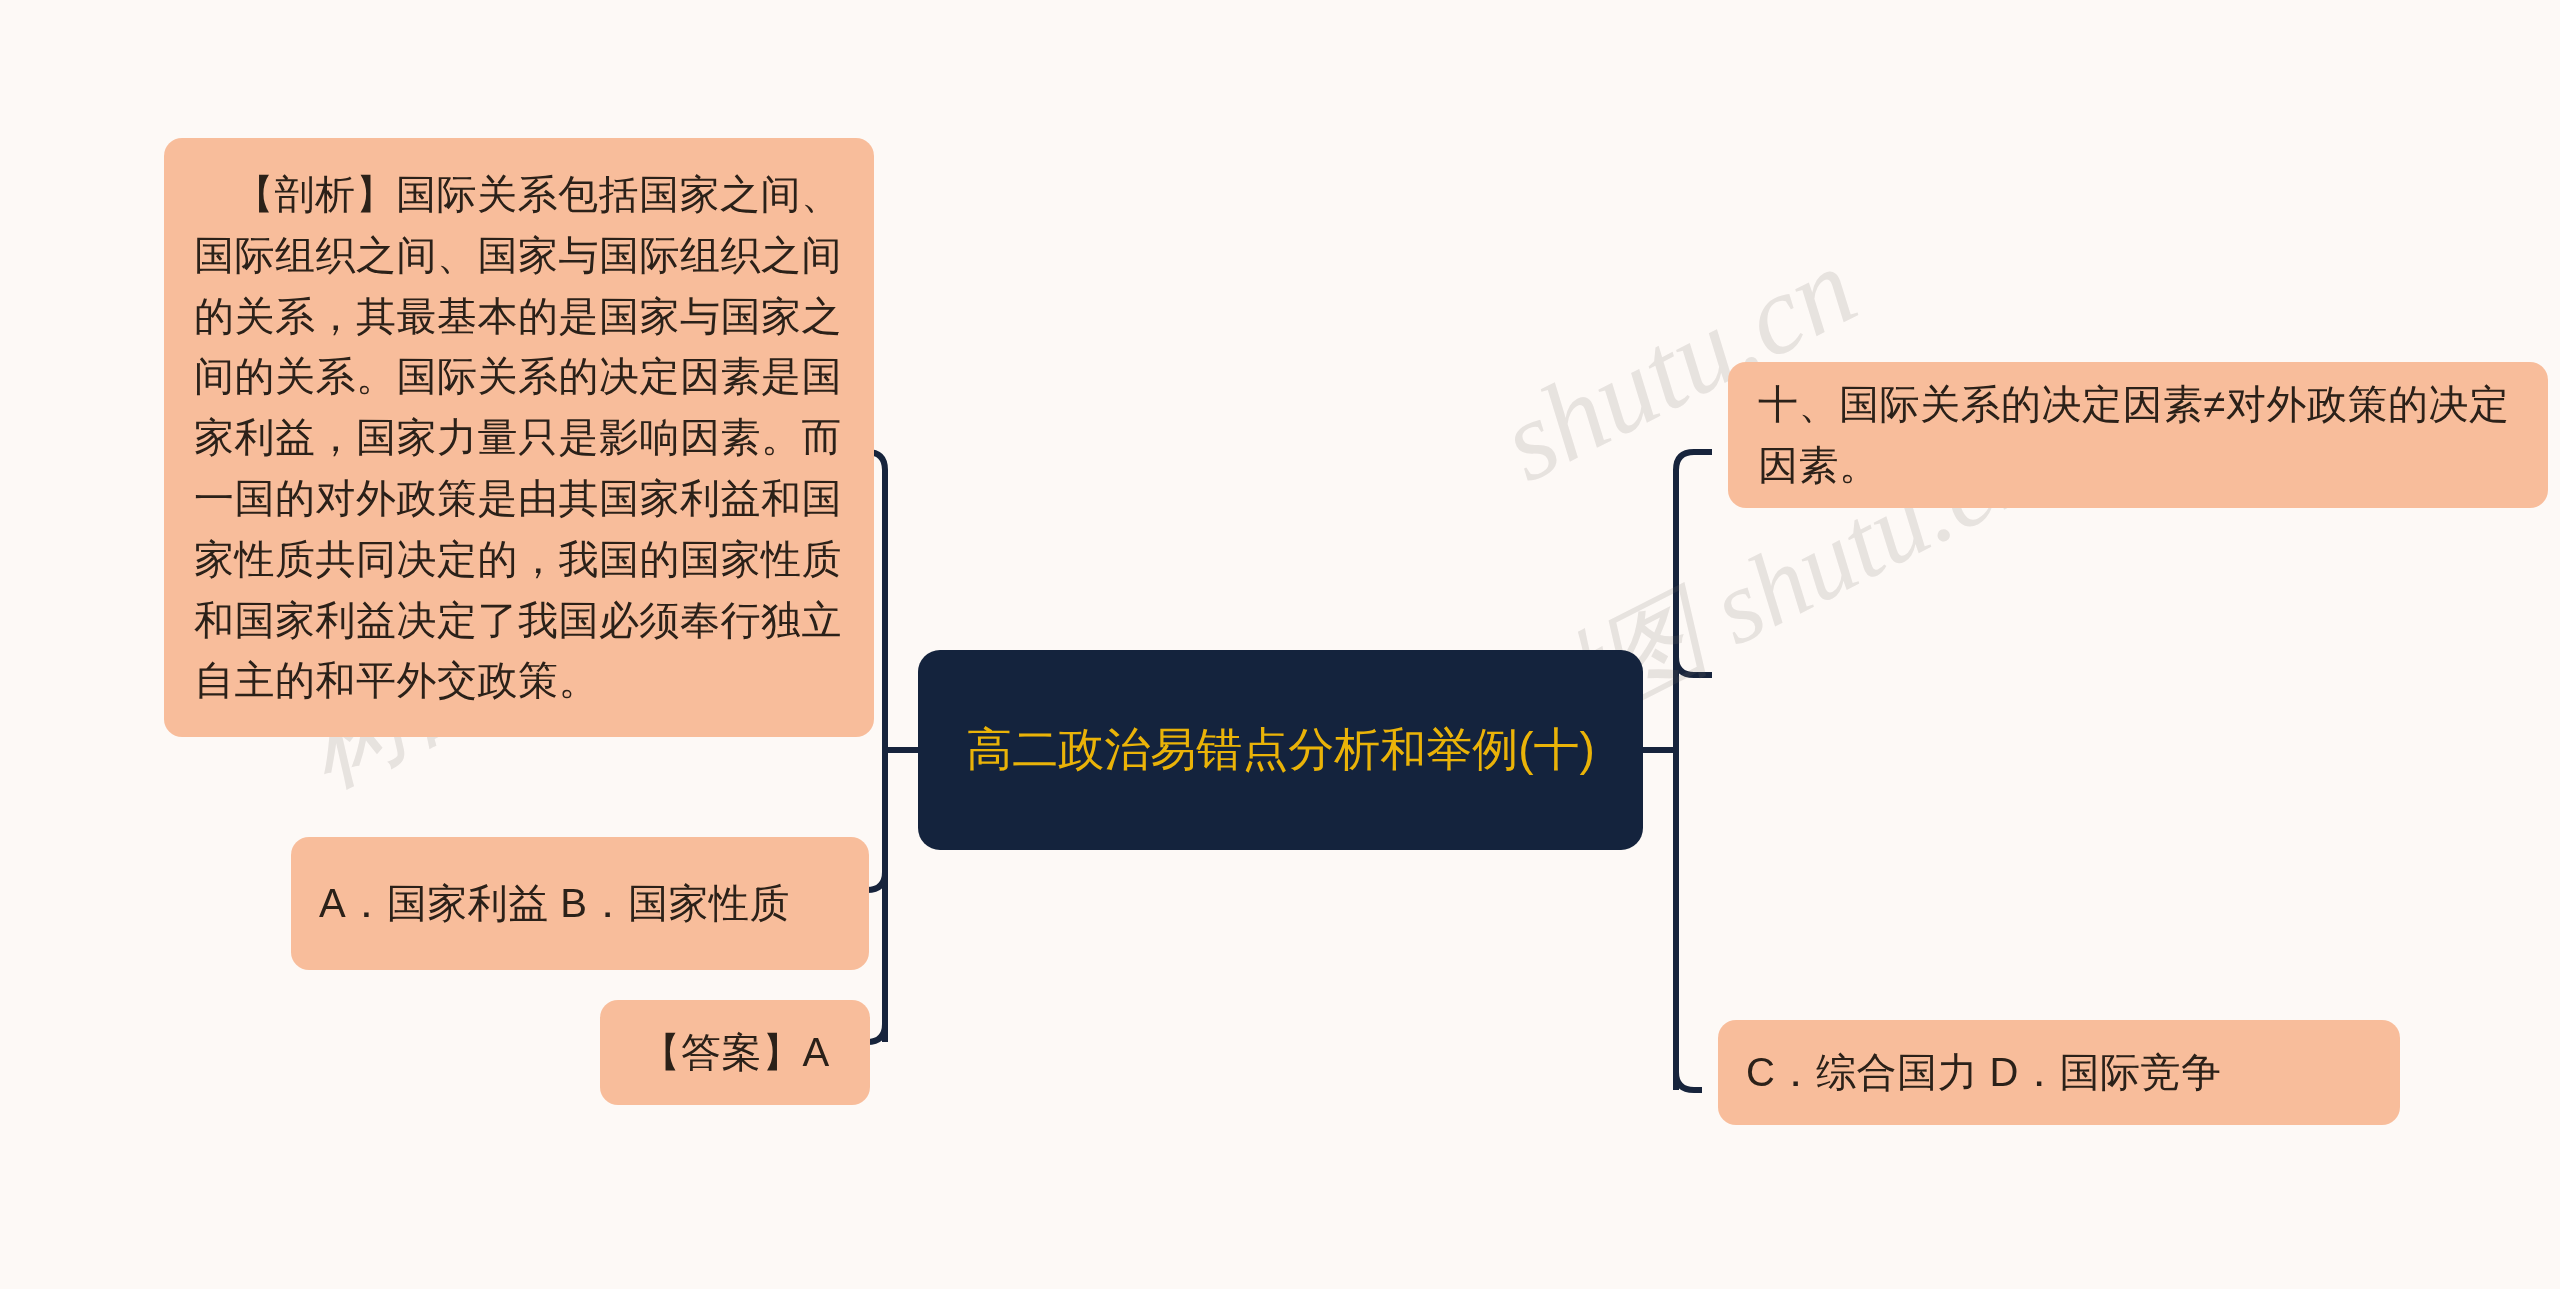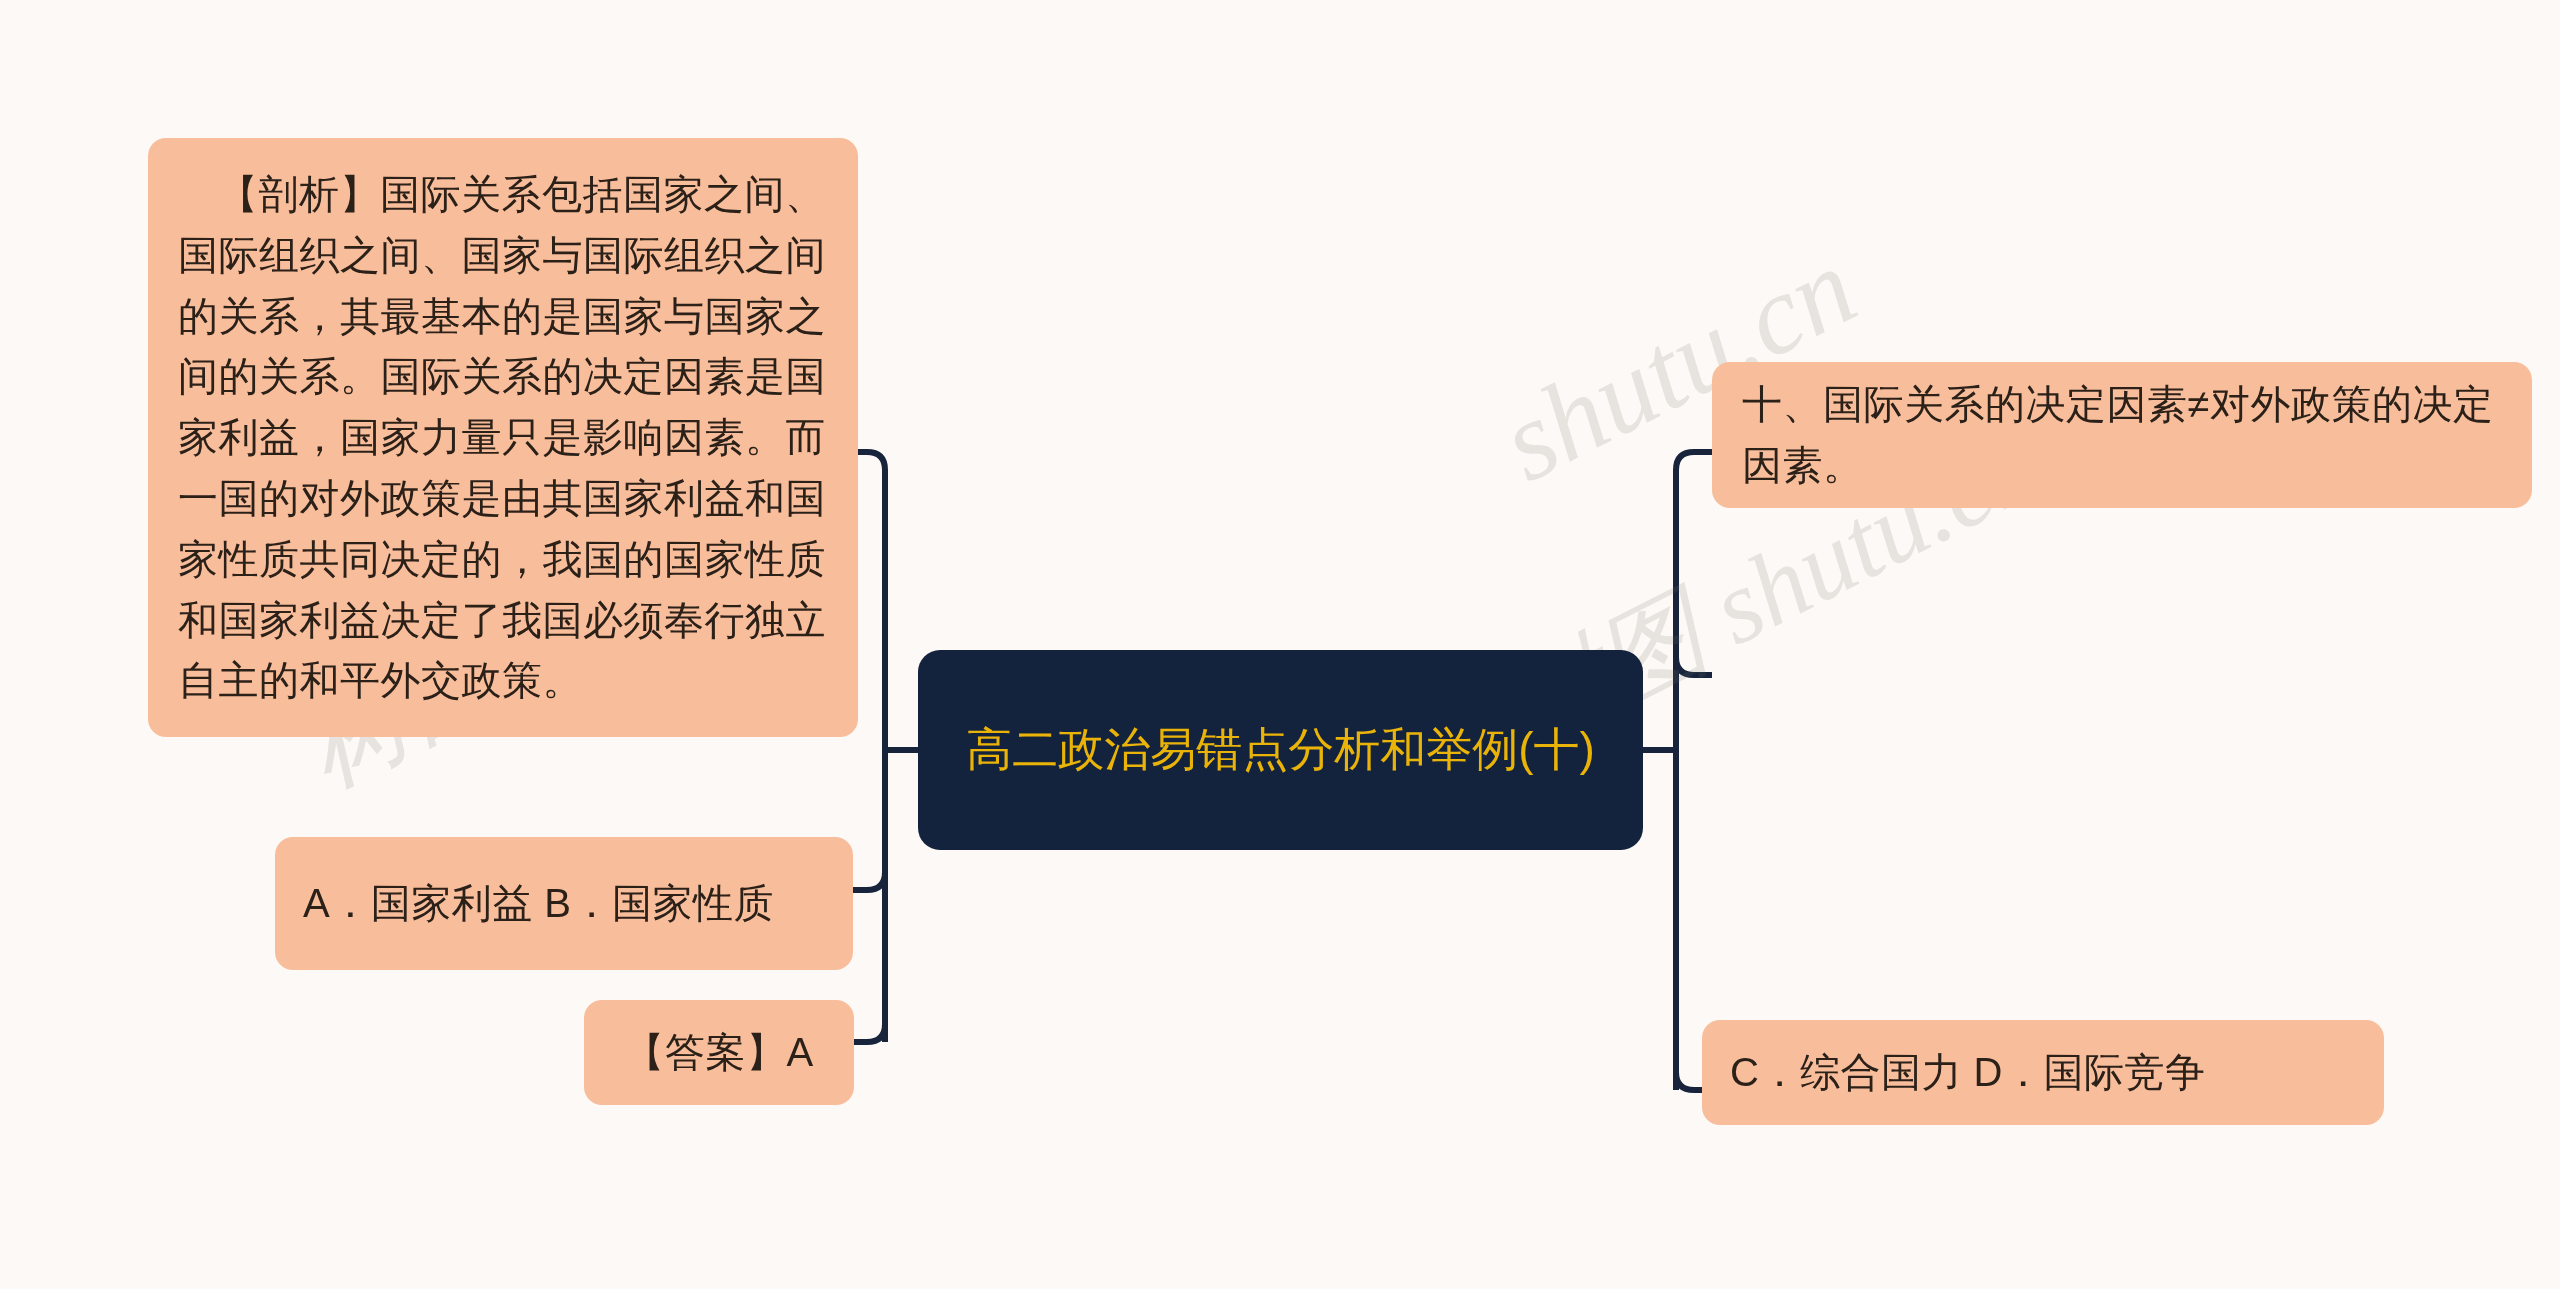--- a/index.html
+++ b/index.html
@@ -84,20 +84,21 @@
     z-index: 6;
   }
 
   .node.branch {
     background: #f8bd9b;
     color: #2b2119;
     font-size: 40px;
     line-height: 1.52;
     letter-spacing: 0.5px;
     padding: 26px 30px;
+    margin-left: 16px;
   }
 
   .node.root {
     background: #14233d;
     color: #eab308;
     font-size: 46px;
     line-height: 1.42;
     text-align: center;
     display: flex;
     align-items: center;

